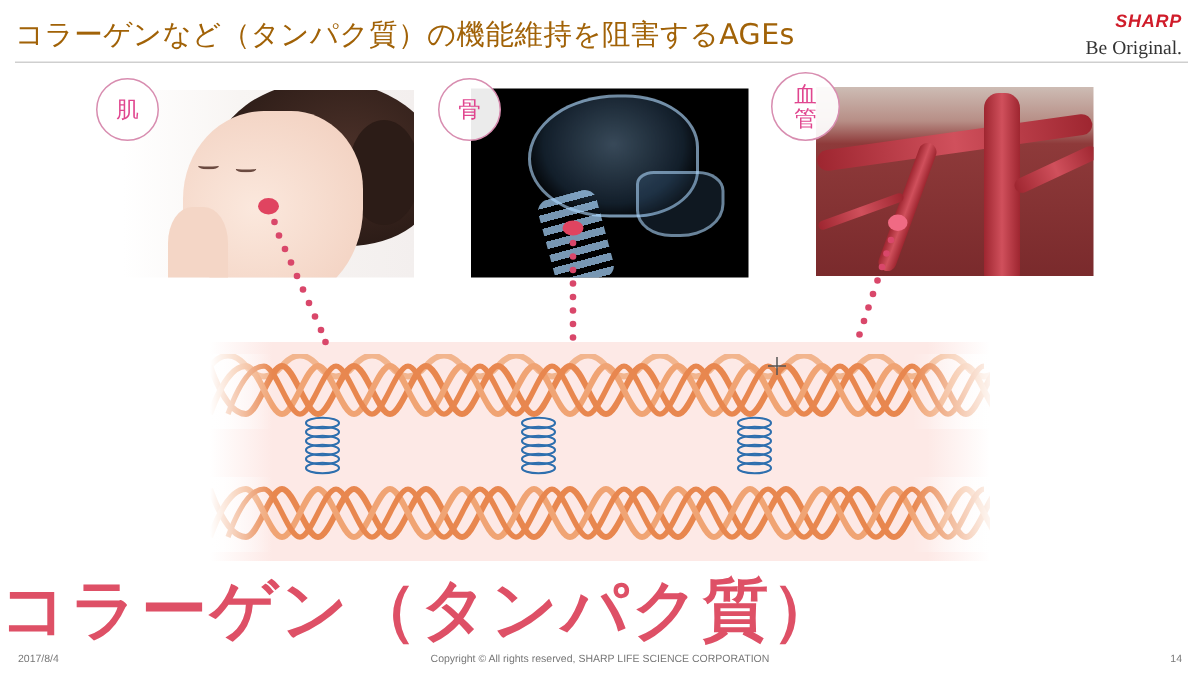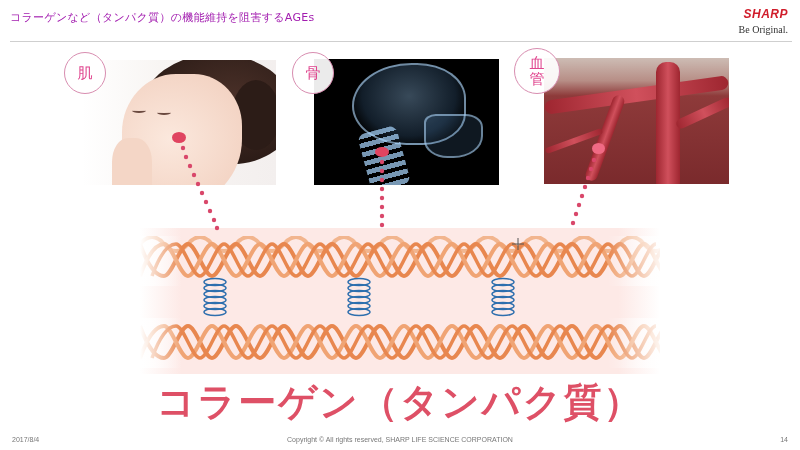--- a/index.html
+++ b/index.html
@@ -1,21 +1,21 @@
 <!DOCTYPE html>
 <html><head>
 <meta charset="utf-8">
 <style>
   html, body { margin:0; padding:0; }
   body { width:800px; height:450px; position:relative; overflow:hidden; background:#ffffff; font-family:"DejaVu Sans", sans-serif; }
-  .title { position:absolute; left:10px; top:10px; font-size:11px; color:#a21caf; letter-spacing:0.3px; white-space:nowrap; }
+  .title { position:absolute; left:10px; top:10px; font-size:19px; color:#a16207; letter-spacing:0.3px; white-space:nowrap; }
   .title-rule { position:absolute; left:10px; top:41px; width:782px; height:1px; background:#cfcfcf; }
   .logo { position:absolute; right:12px; top:6px; text-align:right; }
   .logo-brand { font-family:"Liberation Sans", sans-serif; font-weight:bold; font-size:12px; color:#d01c2a; letter-spacing:0.5px; line-height:16px; font-style:italic; }
-  .logo-tag { font-family:"Liberation Serif", serif; font-size:10px; color:#333; margin-top:2px; }
+  .logo-tag { font-family:"Liberation Serif", serif; font-size:13px; color:#333; margin-top:2px; }
 
   .photo { position:absolute; overflow:hidden; }
   .label-circle { position:absolute; width:42px; height:42px; border-radius:50%; border:1px solid #d88db0; background:rgba(255,255,255,0.92); display:flex; flex-direction:column; align-items:center; justify-content:center; color:#e0468f; font-size:15px; line-height:16px; z-index:3; box-sizing:border-box; }
 
   
   #photo-skin { left:82px; top:60px; width:194px; height:125px; background:linear-gradient(90deg,#ffffff 0%,#f8f5f3 40%,#f3efee 100%); }
   .hair { position:absolute; left:60px; top:-6px; width:150px; height:110px; border-radius:50% 50% 40% 40%; background:radial-gradient(ellipse at 60% 40%,#4a3028 0%,#2c1c17 70%); }
   .bun { position:absolute; left:150px; top:20px; width:48px; height:70px; border-radius:50%; background:#2c1c17; }
   .face { position:absolute; left:40px; top:14px; width:120px; height:130px; border-radius:45% 40% 50% 50%; background:radial-gradient(ellipse at 40% 50%,#fbe8dd 0%,#f3d3c3 80%); }
   .hand { position:absolute; left:30px; top:78px; width:40px; height:60px; border-radius:40% 40% 20% 20%; background:#f4d6c6; }
@@ -30,21 +30,21 @@
   
   #photo-vessel { left:544px; top:58px; width:185px; height:126px; background:linear-gradient(180deg,#cdbcb4 0%,#b78e86 18%,#8e3a3a 30%,#7a2a2c 100%); }
   .vessel { position:absolute; background:linear-gradient(90deg,#9e2630,#d0505c 50%,#9e2630); border-radius:10px; }
 
   .dot-marker { position:absolute; width:11px; height:9px; border-radius:50%; background:#e04460; z-index:2; }
   .dotline { position:absolute; z-index:2; }
 
   
   .band { position:absolute; left:140px; top:228px; width:520px; height:146px; background:linear-gradient(90deg,rgba(253,233,230,0) 0%,#fde9e6 8%,#fde9e6 92%,rgba(253,233,230,0) 100%); }
   .helix { position:absolute; left:140px; width:520px; height:50px; }
-  .collagen-label { position:absolute; left:0; right:0; top:377px; text-align:center; font-size:38px; font-weight:bold; color:#de5066; letter-spacing:2px; }
+  .collagen-label { position:absolute; left:0; right:0; top:377px; text-align:left; font-size:44px; font-weight:bold; color:#de5066; letter-spacing:2px; }
 
   .footer-date, .footer-copy, .footer-page { position:absolute; top:436px; font-size:7px; color:#777; font-family:"Liberation Sans", sans-serif; }
   .footer-date { left:12px; }
   .footer-copy { left:0; right:0; text-align:center; }
   .footer-page { right:12px; }
 </style>
 </head>
 <body>
 
 <div class="title">コラーゲンなど（タンパク質）の機能維持を阻害するAGEs</div>

